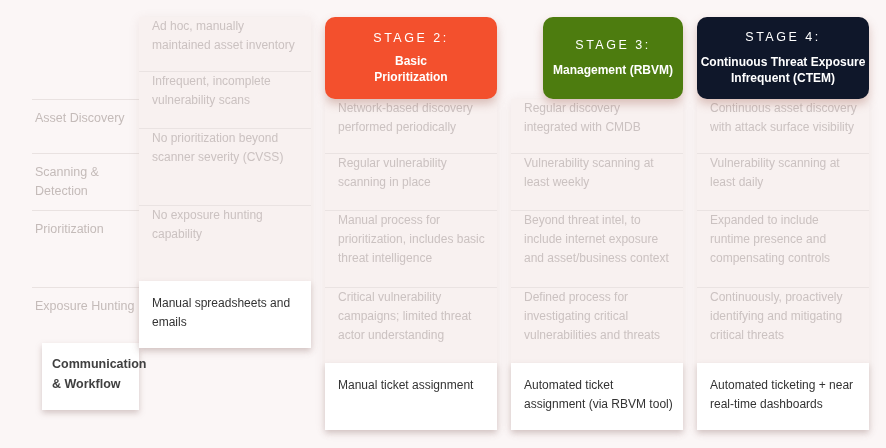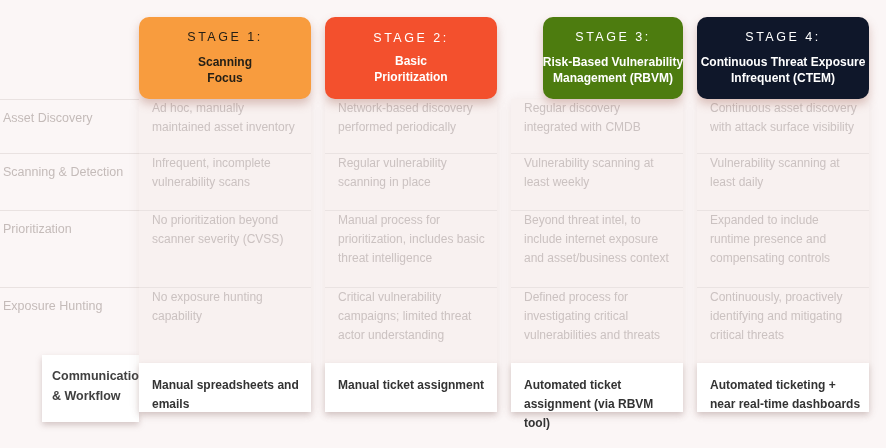--- a/index.html
+++ b/index.html
@@ -19,31 +19,32 @@
   }
   
   .labels-col {
     width: 139px;
     flex: 0 0 139px;
     padding-top: 17px;
     box-sizing: border-box;
   }
   .header-spacer { height: 82px; }
   .rlabel {
+    margin-left: 32px;
     padding: 9px 4px 0 3px;
     box-sizing: border-box;
     border-top: 1px solid #E9E2E1;
     color: #C4BBB9;
     font-size: 12.5px;
     line-height: 19px;
   }
   .rlabel.r1 { height: 54px; }
   .rlabel.r2 { height: 57px; }
   .rlabel.r3 { height: 77px; }
-  .rlabel.r4 { height: 68px; }
+  .rlabel.r4 { height: 56px; }
   .rlabel-highlight {
     margin-left: 42px;
     height: 67px;
     box-sizing: border-box;
     background: #FFFFFF;
     box-shadow: 0 3px 6px rgba(140, 110, 105, 0.35);
     padding: 11px 2px 0 10px;
     font-size: 12.5px;
     font-weight: bold;
     line-height: 20px;
@@ -93,53 +94,45 @@
     padding: 0 10px 0 13px;
     color: #CBC2C1;
     font-size: 12px;
     line-height: 19px;
   }
   .cell.r1 { height: 54px; }
   .cell.r2 { height: 57px; border-top: 1px solid #EAE3E2; }
   .cell.r3 { height: 77px; border-top: 1px solid #EAE3E2; }
   .cell.r4 { height: 76px; border-top: 1px solid #EAE3E2; }
   .cell-highlight {
-    height: 49px;
+    height: 67px;
     box-sizing: border-box;
     background: #FFFFFF;
     box-shadow: 0 3px 6px rgba(140, 110, 105, 0.3);
     padding: 13px 8px 0 13px;
     color: #333333;
     font-size: 12px;
     line-height: 19px;
-    font-weight: bold;
   }
 </style>
 </head>
 <body>
 
 <div class="canvas">
 
   <div class="labels-col">
     <div class="header-spacer"></div>
     <div class="rlabel r1">Asset Discovery</div>
     <div class="rlabel r2">Scanning &amp; Detection</div>
     <div class="rlabel r3">Prioritization</div>
     <div class="rlabel r4">Exposure Hunting</div>
     <div class="rlabel-highlight">Communication &amp; Workflow</div>
   </div>
 
   <div class="stage-col">
-    <div class="stage-header" style="background-color: rgb(248, 156, 62); color: rgb(38, 32, 22);">
-      <div class="stage-title">STAGE 1:</div>
-      <div class="stage-subtitle">
-        <span class="subtitle-line">Scanning</span>
-        <span class="subtitle-line">Focus</span>
-      </div>
-    </div>
     <div class="stage-body">
       <div class="cell r1">Ad hoc, manually maintained asset inventory</div>
       <div class="cell r2">Infrequent, incomplete vulnerability scans</div>
       <div class="cell r3">No prioritization beyond scanner severity (CVSS)</div>
       <div class="cell r4">No exposure hunting capability</div>
       <div class="cell-highlight">Manual spreadsheets and emails</div>
     </div>
   </div>
 
   <div class="stage-col">
@@ -156,21 +149,20 @@
       <div class="cell r3">Manual process for prioritization, includes basic threat intelligence</div>
       <div class="cell r4">Critical vulnerability campaigns; limited threat actor understanding</div>
       <div class="cell-highlight">Manual ticket assignment</div>
     </div>
   </div>
 
   <div class="stage-col">
     <div class="stage-header" style="background-color: #4d7c0f; color: rgb(255, 255, 255); margin-left: 32px;">
       <div class="stage-title">STAGE 3:</div>
       <div class="stage-subtitle">
-        <span class="subtitle-line">Risk-Based Vulnerability</span>
         <span class="subtitle-line">Management (RBVM)</span>
       </div>
     </div>
     <div class="stage-body">
       <div class="cell r1">Regular discovery integrated with CMDB</div>
       <div class="cell r2">Vulnerability scanning at least weekly</div>
       <div class="cell r3">Beyond threat intel, to include internet exposure and asset/business context</div>
       <div class="cell r4">Defined process for investigating critical vulnerabilities and threats</div>
       <div class="cell-highlight">Automated ticket assignment (via RBVM tool)</div>
     </div>

